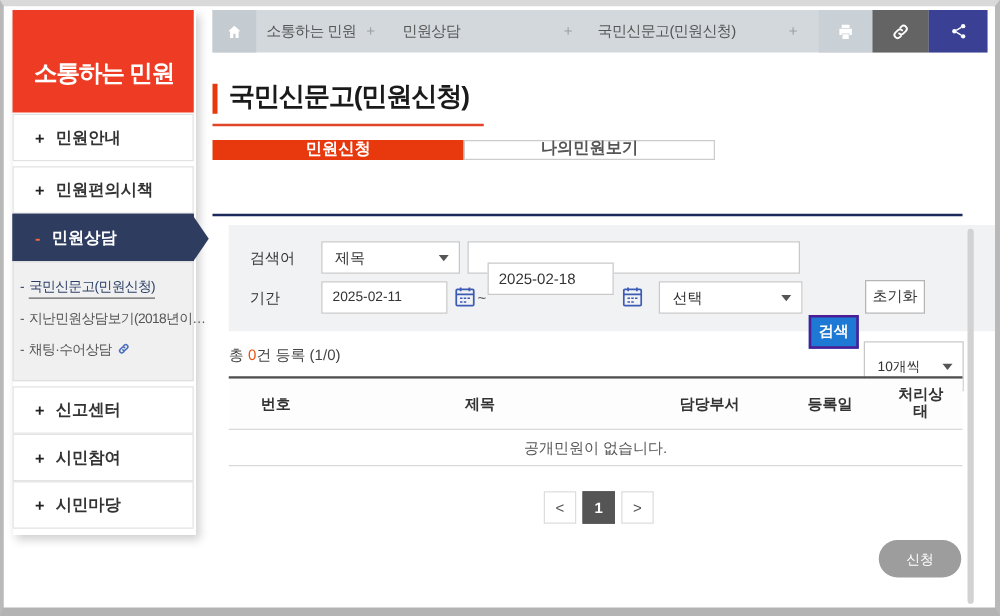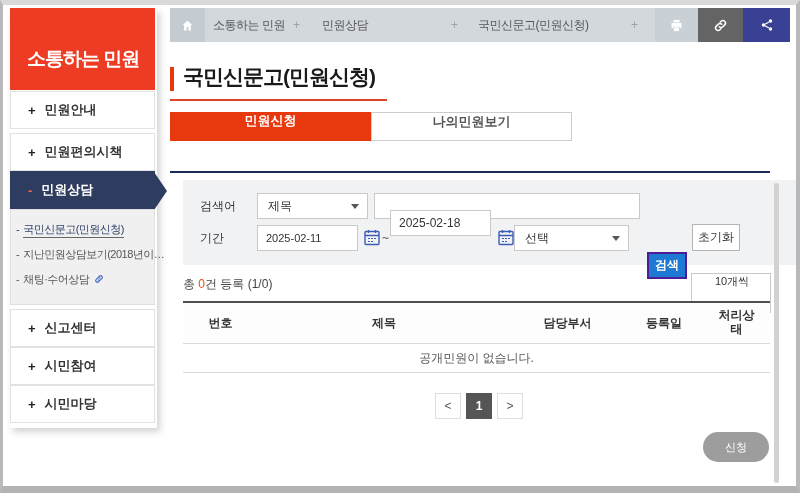--- a/index.html
+++ b/index.html
@@ -44,21 +44,21 @@
   .tool-btn { top:0; height:34px; display:flex; align-items:center; justify-content:center; cursor:pointer; }
   .tool-print { left:485px; width:43px; background:#c9d0d6; }
   .tool-link  { left:528px; width:45px; background:#646464; }
   .tool-share { left:573px; width:47px; background:#3a4094; }
 
   
   .page-title-wrap { left:167px; top:58px; }
   .title-bar { position:absolute; left:0; top:4px; width:4px; height:24px; background:#e8380d; }
   .page-title { display:inline-block; padding:0 12px 8px 13px; font-size:21px; font-weight:bold;
                 color:#1a1a1a; letter-spacing:-1px; border-bottom:2px solid #e0452a; min-width:190px;}
-  .tab { top:107px; width:201px; height:29px; display:flex; align-items:flex-start; justify-content:center;
+  .tab { top:107px; width:201px; height:16px; display:flex; align-items:flex-end; justify-content:center;
          font-size:13px; font-weight:bold; cursor:pointer; }
   .tab-active { left:167px; background:#e8380d; color:#fff; }
   .tab-idle { left:368px; background:#fff; color:#555; border:1px solid #ccc; }
   .navy-line { left:167px; top:166px; width:600px; height:2px; background:#1b2a5b; }
 
   
   .form-box { left:180px; top:175px; width:699px; height:85px; background:#f1f2f4; }
   .f-label { position:absolute; left:17px; height:26px; line-height:26px; font-size:12px; color:#333; }
   .f-field { position:absolute; height:26px; background:#fff; border:1px solid #c9c9c9;
              font-size:12px; color:#333; }
@@ -73,21 +73,21 @@
   .btn-search { position:absolute; left:464px; top:44px; width:40px; height:27px;
                 background:#1d79d4; border:2px solid #4c1d95; color:#fff; font-size:12px;
                 font-weight:bold; cursor:pointer; font-family:inherit;margin-top:28px; }
   .btn-reset { position:absolute; left:509px; top:44px; width:48px; height:27px;
                background:#fff; border:1px solid #b5b5b5; color:#333; font-size:12px;
                cursor:pointer; font-family:inherit; }
 
   
   .summary { left:180px; top:271px; font-size:12px; color:#444; }
   .summary .cnt { color:#e8500d; }
-  .pagesize { left:688px; top:268px; width:80px; height:40px;flex-direction:column; }
+  .pagesize { left:688px; top:268px; width:80px; height:40px; }
   .tbl { left:180px; top:296px; width:587px; border-top:2px solid #4f4f4f; }
   .tbl-head { display:flex; border-bottom:1px solid #d9d9d9; background:#fdfdfd; }
   .th { display:flex; align-items:center; justify-content:center; height:40px;
         font-size:12px; font-weight:bold; color:#333; text-align:center; }
   .th-no{width:75px;} .th-title{width:252px;} .th-dept{width:115px;} .th-date{width:78px;}
   .th-status{width:67px;}
   .th-status span{ display:block; width:42px; word-break:break-all; line-height:1.15; }
   .tbl-empty { height:29px; display:flex; align-items:center; justify-content:center;
                font-size:12px; color:#555; border-bottom:1px solid #d9d9d9; }
   .pager { left:432px; top:388px; display:flex; gap:5px; }
@@ -218,21 +218,21 @@
     </button>
     <span class="tilde" style="left:199px; top:45px;">~</span>
     <input class="f-field f-input" style="left: 207px; top: 30px; width: 101px; font-size: 12px;" type="text" readonly="" value="2025-02-18">
     <button class="cal-btn" style="left:314px; top:49px;">
       <svg width="16" height="17" viewBox="0 0 16 17" fill="none" stroke="#3c5bb5" stroke-width="1.4">
         <rect x="1" y="2.5" width="14" height="13" rx="1"></rect>
           <path d="M1 6.5h14M4.5 1v3M11.5 1v3"></path>
         <path d="M4 9.5h2M7 9.5h2M10 9.5h2M4 12.5h2M7 12.5h2" stroke-width="1.2"></path>
       </svg>
     </button>
-    <div class="f-field f-select" style="left:331px; top:45px; width:115px;">
+    <div class="f-field f-select" style="left:344px; top:45px; width:115px;">
       <span class="grow">선택</span>
       <span class="caret"></span>
     </div>
     <button class="btn-search">검색</button>
     <button class="btn-reset">초기화</button>
   </div>
 
   <div class="abs summary">
     <span>총 </span><span class="cnt">0</span><span>건 등록 (1/0)</span>
   </div>

